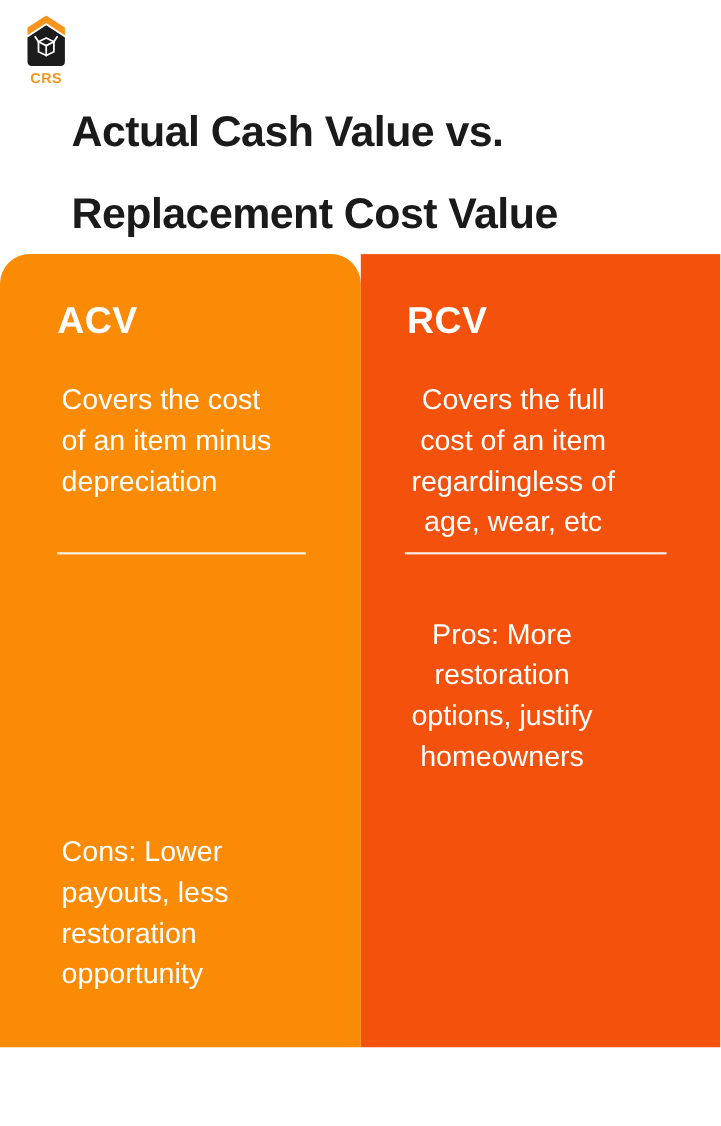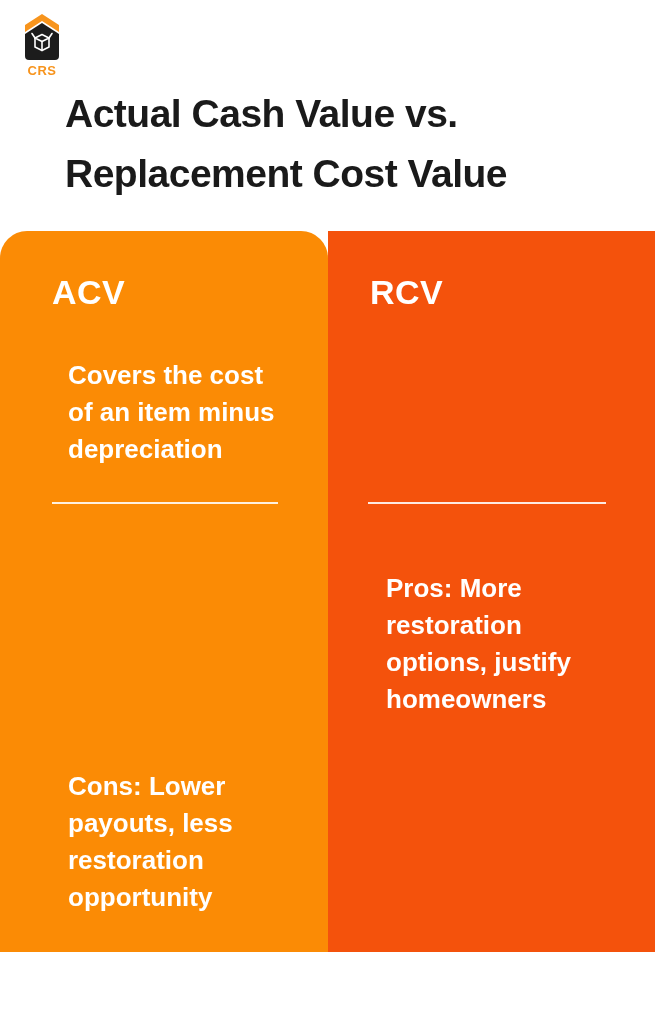--- a/index.html
+++ b/index.html
@@ -13,39 +13,39 @@
   .logo { position:absolute; left:20px; top:12px; width:44px; text-align:center; }
   .logo svg { display:block; margin:0 auto; }
   .logo-label {
     margin-top:2px; font-size:13px; font-weight:700; letter-spacing:.5px;
     color:var(--logo_orange,#F7941D);
   }
 
   
   .title {
     position:absolute; left:65px; top:84px; margin:0;
-    font-size:39px; line-height:60px; font-weight:800;
+    font-size:39px; line-height:74px; font-weight:800;
     letter-spacing:-0.5px; color:var(--title_color,#1A1A1A);
     white-space:pre-line;
   }
 
   
   .columns { position:absolute; left:0; top:231px; width:655px; height:790px; }
   .col { position:absolute; top:0; height:100%; }
   .col-left  { left:0;     width:328px; background:var(--left_bg,#FB8B05);border-radius:27px; }
-  .col-right { left:328px; width:327px; background:var(--right_bg,#F4520C); }
+  .col-right { left:328px; width:327px; background:var(--right_bg,#F4520C);text-align:center; }
 
   .col h2 {
     position:absolute; top:42px; left:52px; margin:0;
     font-size:34px; font-weight:800; color:var(--text_white,#fff);
     letter-spacing:.5px;
   }
   .col .txt {
-    position:absolute; left:52px; margin:16px;
-    font-size:26px; line-height:37px; font-weight:700;
+    position:absolute; left:52px; margin:4px;
+    font-size:26px; line-height:37px; font-weight:400;
     color:var(--text_white,#fff); white-space:pre-line;
   }
   .col .body { top:110px; }
   .col .pros { top:323px; }
   .col .cons { top:521px; }
   .divider {
     position:absolute; top:271px; left:52px; width:226px; height:2px;
     margin:0; border:none; background:rgba(255,255,255,.88);
   }
   .col-right h2 { left:42px; }
@@ -83,20 +83,24 @@
 depreciation</p>
       <hr class="divider">
       <p class="txt cons">Cons: Lower
 payouts, less
 restoration
 opportunity</p>
     </section>
 
     <section class="col col-right">
       <h2>RCV</h2>
+      <p class="txt body">Covers the full
+cost of an item
+regardingless of
+age, wear, etc</p>
       <hr class="divider">
       <p class="txt pros">Pros: More
 restoration
 options, justify
 homeowners</p>
     </section>
 
   </div>
 </div>
 

